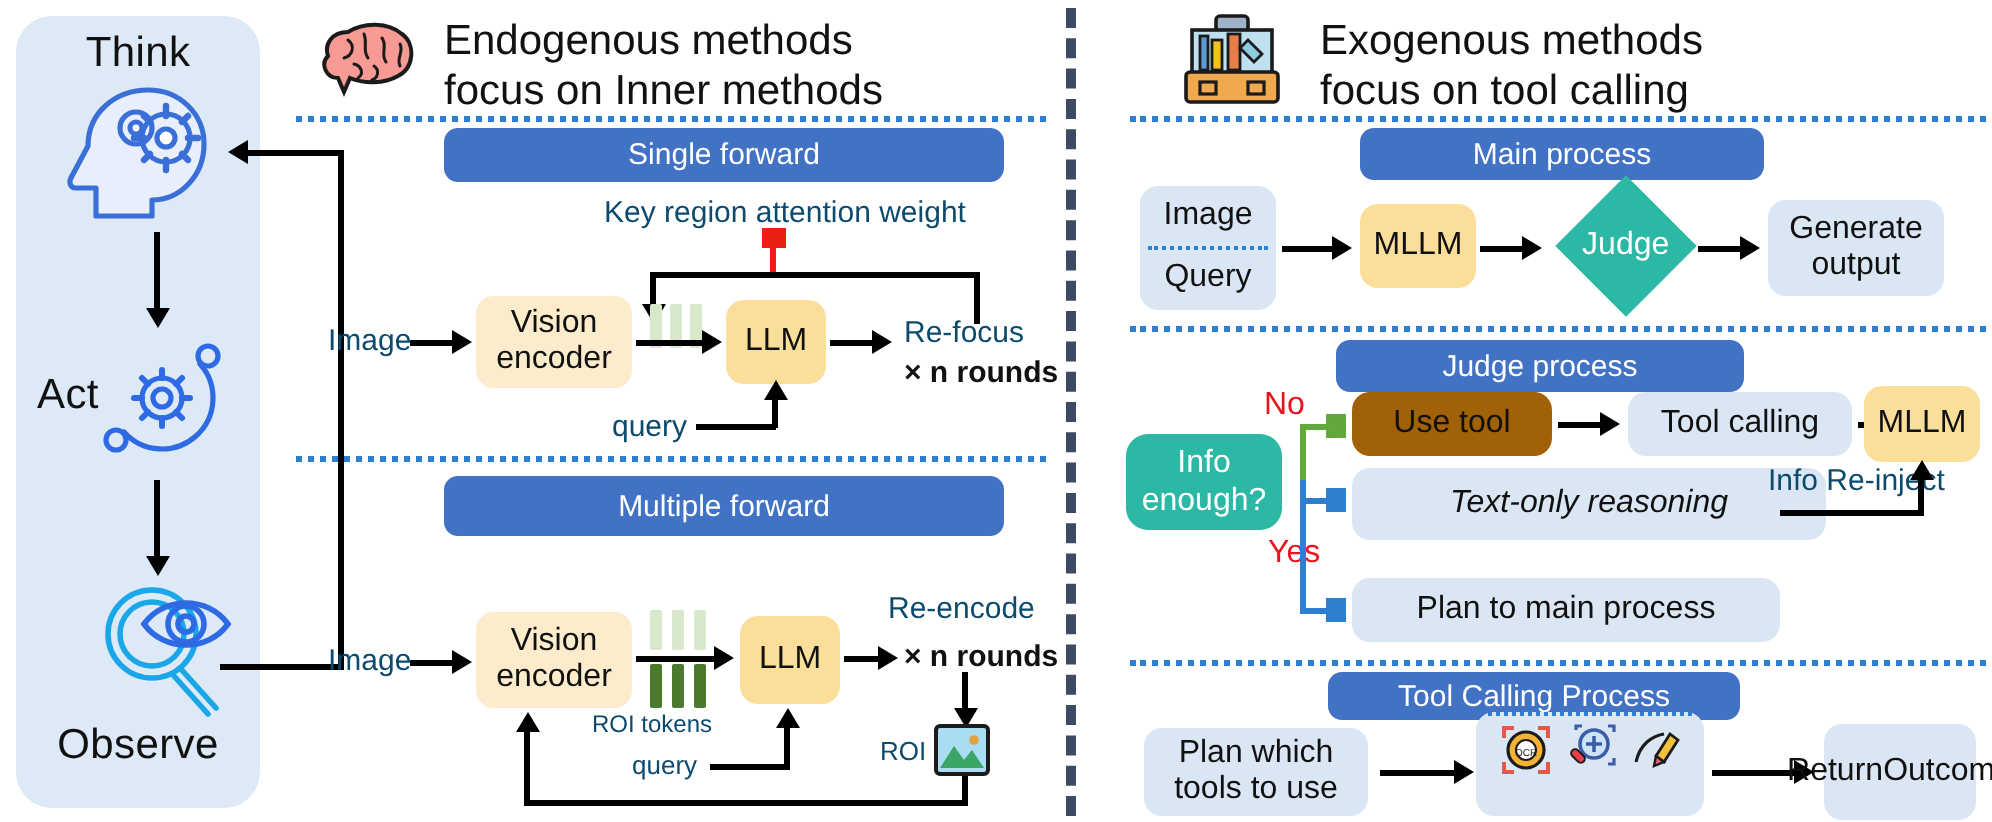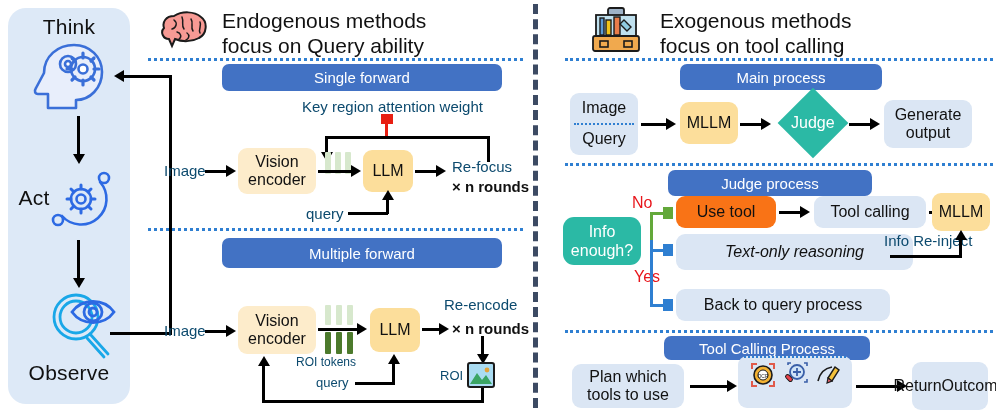--- a/index.html
+++ b/index.html
@@ -19,21 +19,21 @@
   .dotsep{height:0;border-top:3px dotted #2f7fd1;}
   .vdiv{width:0;border-left:5px dashed #3c4a63;}
 
   
   .banner{background:#4272c4;color:#fff;border-radius:7px;font-size:15px;}
 
   
   .box{border-radius:9px;font-size:16px;line-height:18px;}
   .bx-blue{background:#dbe6f4;}
   .bx-yellow{background:#fcde9b;}
-  .bx-green{background:#f97316;}
+  .bx-green{background:#a16207;}
   .bx-cream{background:#fdeccb;}
   .bx-teal{background:#2bb9a5;color:#fff;border-radius:11px;}
 
   
   .diamond{background:#2bb9a5;transform:rotate(45deg);}
   .diamond span{display:block;transform:rotate(-45deg);color:#fff;font-size:16px;}
 
   
   .ln{background:#000;position:absolute;}
   .hl{height:3px;}
@@ -140,21 +140,21 @@
   <g fill="none" stroke="#1b1b1b" stroke-width="1.5" stroke-linecap="round">
     <path d="M14 12 C18 15 16 20 12 21"></path>
     <path d="M22 9 C24 14 21 17 24 21"></path>
     <path d="M31 11 C34 15 30 19 33 23"></path>
     <path d="M40 14 C42 18 38 21 40 25"></path>
     <path d="M17 24 C21 25 22 29 19 31"></path>
     <path d="M27 25 C30 27 29 31 26 32"></path>
   </g>
 </svg>
 <div class="abs sec-title" style="left:222px;top:8px;width:300px;">Endogenous methods</div>
-<div class="abs sec-title" style="left:222px;top:33px;width:300px;">focus on Query ability</div>
+<div class="abs sec-title" style="left:222px;top:33px;width:300px;">focus on Inner methods</div>
 
 <div class="abs dotsep" style="left:148px;top:58px;width:375px;"></div>
 
 <div class="abs ctr banner" style="left:222px;top:64px;width:280px;height:27px;">Single forward</div>
 
 <div class="abs cap" style="left:302px;top:98px;width:230px;">Key region attention weight</div>
 
 <div class="abs ln vl red" style="left:385px;top:122px;height:14px;"></div>
 <div class="abs ahead-u red" style="left:381px;top:114px;"></div>
 
@@ -339,21 +339,21 @@
 
 <div class="abs ctr box bx-blue" style="left:676px;top:234px;width:237px;height:36px;font-style:italic;">
   <span>Text-only  reasoning</span>
 </div>
 <div class="abs cap" style="left:884px;top:232px;">Info Re-inject</div>
 <div class="abs ln hl" style="left:890px;top:255px;width:72px;"></div>
 <div class="abs ln vl" style="left:959px;top:238px;height:19px;"></div>
 <div class="abs ahead-u" style="left:955px;top:230px;"></div>
 
 <div class="abs ctr box bx-blue" style="left:676px;top:289px;width:214px;height:32px;">
-  <span>Back to query process</span>
+  <span>Plan to main process</span>
 </div>
 
 <div class="abs dotsep" style="left:565px;top:330px;width:428px;"></div>
 
 <div class="abs ctr banner" style="left:664px;top:336px;width:206px;height:24px;">Tool Calling Process</div>
 
 <div class="abs ctr box bx-blue" style="left:572px;top:364px;width:112px;height:44px;flex-direction:column;">
   <span>Plan which</span>
   <span>tools to use</span>
 </div>

